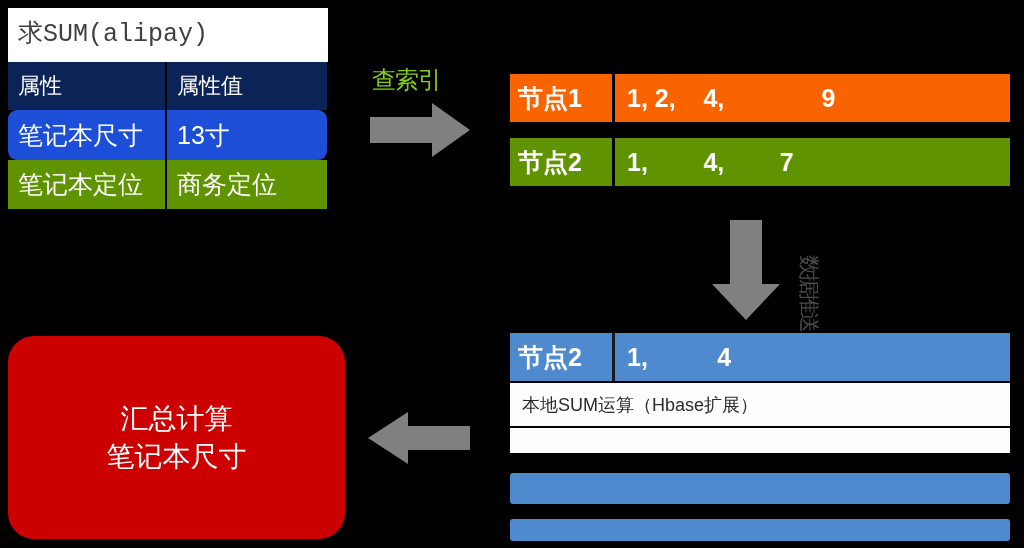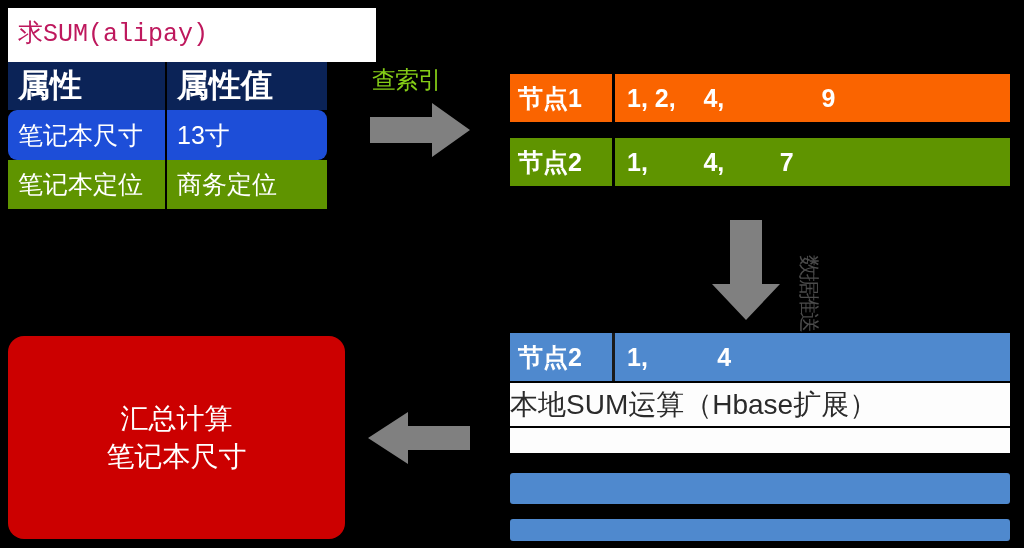--- a/index.html
+++ b/index.html
@@ -27,24 +27,24 @@
     position: absolute;
     left: 8px;
     top: 8px;
     width: 319px;
     height: 201px;
     box-sizing: border-box;
   }
   .attr-title {
     position: absolute;
     left: 0; top: 0;
-    width: 368px;
+    width: 320px;
     height: 54px;
     background: #ffffff;
-    color: #be185d;
+    color: #404040;
     font-family: "Liberation Mono", "DejaVu Sans Mono", monospace;
     font-size: 25px;
     line-height: 54px;
     padding-left: 10px;
     box-sizing: border-box;
     white-space: nowrap;
     overflow: hidden;
   }
   .attr-row {
     position: absolute;
@@ -59,21 +59,21 @@
     align-items: center;
     padding-left: 10px;
     color: #ffffff;
     white-space: nowrap;
     overflow: hidden;
   }
   .attr-row .c1 { width: 159px; border-right: 2px solid #000000; }
   .attr-row .c2 { width: 160px; }
 
   .attr-row.header { top: 54px; height: 48px; background: #0b2357; }
-  .attr-row.header .cell { font-size: 32px; font-weight: bold; }
+  .attr-row.header .cell { font-size: 22px; font-weight: normal; }
 
   .attr-row.orange { top: 102px; height: 50px; background: #1d4ed8; border-radius: 9px; }
   .attr-row.orange .cell { font-size: 25px; }
 
   .attr-row.green  { top: 152px; height: 49px; background: #5f9400; }
   .attr-row.green .cell { font-size: 25px; }
 
   
   .arrow-right {
     position: absolute;
@@ -157,23 +157,24 @@
   .node-row.n3 .label { border-right: 3px solid #1a1a1a; }
 
   .local-sum {
     position: absolute;
     left: 510px;
     top: 383px;
     width: 500px;
     height: 43px;
     background: #fdfdfd;
     color: #2b2b2b;
-    font-size: 28px;
-    display: flex;
-    align-items: center;
+    font-size: 18px;
+    display: flex;
+    align-items: center;
+    padding-left: 12px;
     box-sizing: border-box;
     white-space: nowrap;
     overflow: hidden;
   }
   .blank-strip {
     position: absolute;
     left: 510px;
     top: 428px;
     width: 500px;
     height: 25px;
@@ -199,21 +200,21 @@
   }
 
   
   .red-box {
     position: absolute;
     left: 8px;
     top: 336px;
     width: 337px;
     height: 203px;
     background: #cc0000;
-    border-radius: 16px;
+    border-radius: 26px;
     display: flex;
     flex-direction: column;
     align-items: center;
     justify-content: center;
     color: #ffffff;
     font-size: 28px;
     line-height: 38px;
     text-align: center;
   }
   .red-box .line { white-space: nowrap; }

